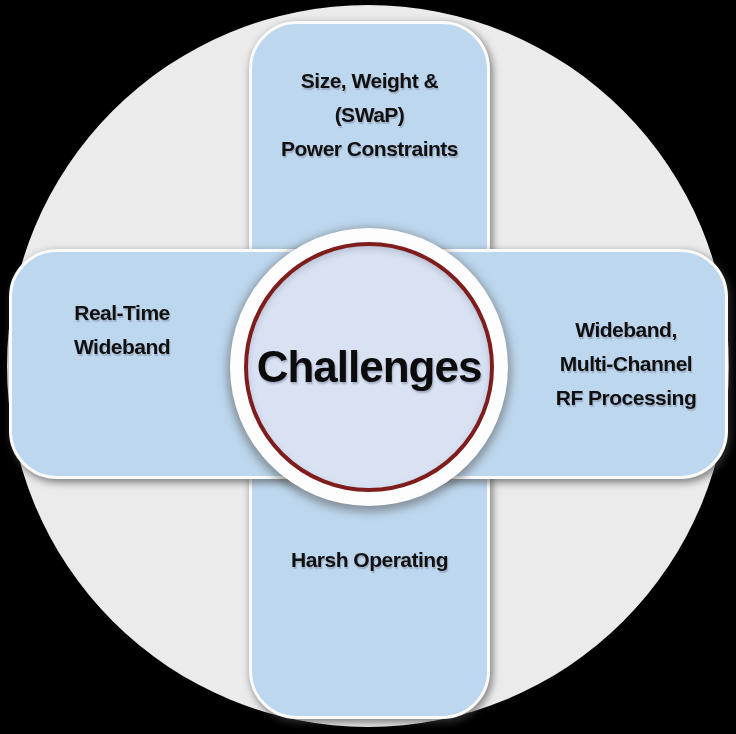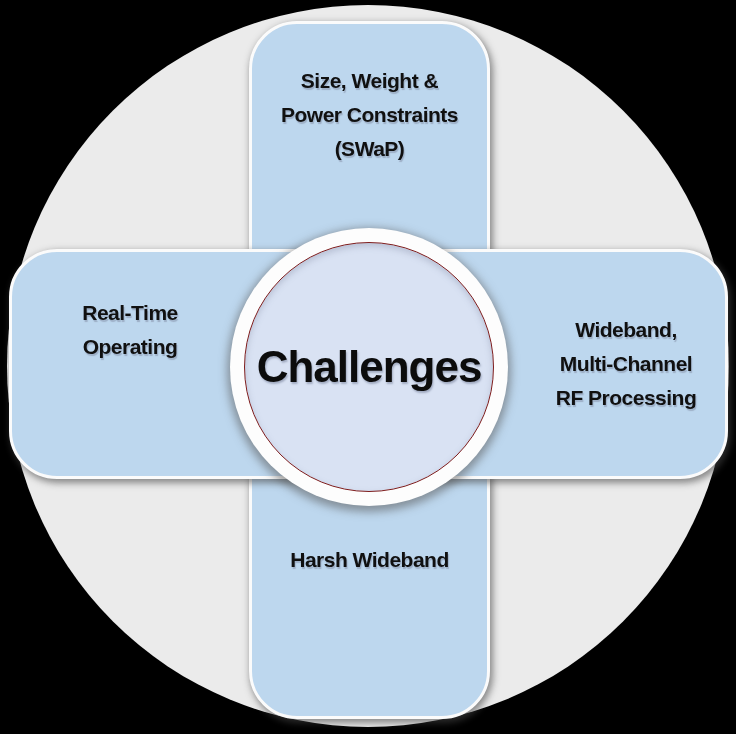--- a/index.html
+++ b/index.html
@@ -57,21 +57,21 @@
   }
   .hub-inner {
     position: absolute;
     box-sizing: border-box;
     left: 244px;
     top: 242px;
     width: 250px;
     height: 250px;
     border-radius: 50%;
     background: #d9e2f3;
-    border: 1px solid #7f1d1d;
+    border: 4px solid #7f1d1d;
     box-shadow: inset 0 3px 6px rgba(120,130,155,0.35);
     display: flex;
     align-items: center;
     justify-content: center;
   }
   .center-label {
     font-size: 44px;
     font-weight: bold;
     letter-spacing: -1px;
     color: #0c0c0c;
@@ -83,53 +83,53 @@
     font-weight: bold;
     font-size: 21px;
     line-height: 34px;
     letter-spacing: -0.5px;
     text-align: center;
     color: #101010;
     text-shadow: 1px 2px 1px rgba(125,135,160,0.5);
   }
   .node-label .line { display: block; }
   .label-top    { left: 252px; top: 64px;  width: 235px; }
-  .label-left   { left: 24px;  top: 296px; width: 212px; }
+  .label-left   { left: 16px;  top: 296px; width: 212px; }
   .label-right  { left: 510px; top: 313px; width: 232px; }
   .label-bottom { left: 252px; top: 543px; width: 235px; }
 </style>
 </head>
 <body>
 
 <div class="stage">
 
   <div class="big-circle"></div>
 
   <div class="arm arm-vertical"></div>
   <div class="arm arm-horizontal"></div>
 
   <div class="node-label label-top">
     <span class="line">Size, Weight &amp;</span>
+    <span class="line">(SWaP)</span>
     <span class="line">Power Constraints</span>
-    <span class="line">(SWaP)</span>
   </div>
 
   <div class="node-label label-left">
     <span class="line">Real-Time</span>
-    <span class="line">Operating</span>
+    <span class="line">Wideband</span>
   </div>
 
   <div class="node-label label-right">
     <span class="line">Wideband,</span>
     <span class="line">Multi-Channel</span>
     <span class="line">RF Processing</span>
   </div>
 
   <div class="node-label label-bottom">
-    <span class="line">Harsh Wideband</span>
+    <span class="line">Harsh Operating</span>
   </div>
 
   <div class="hub-white"></div>
   <div class="hub-inner">
     <div class="center-label">Challenges</div>
   </div>
 
 </div>
 
 </body></html>

